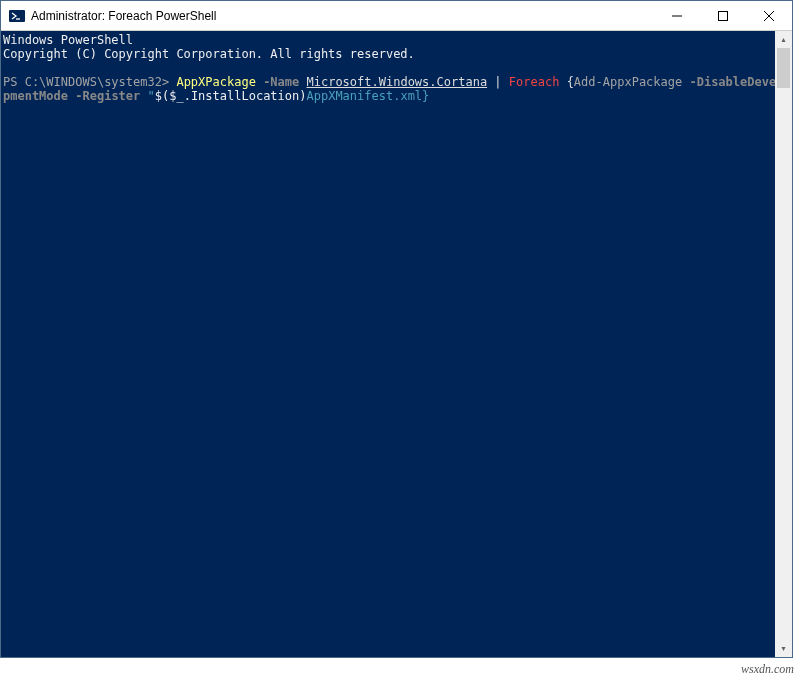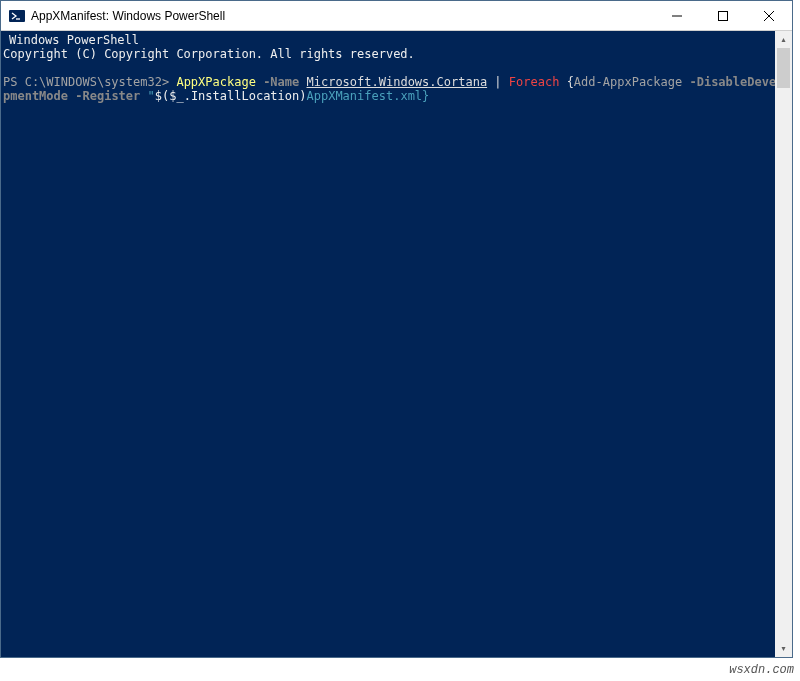--- a/index.html
+++ b/index.html
@@ -72,37 +72,37 @@
       color: #cccccc;
       font-family: "Consolas", "Lucida Console", monospace;
       font-size: 12px;
       line-height: 14px;
       padding: 2px 0 2px 2px;
       overflow: hidden;
       white-space: pre-wrap;
       word-break: break-all;
       position: relative;
     }
-    .console .line1 { color: #eeeeee; margin-left: 6px; }
+    .console .line1 { color: #eeeeee; }
     .console .line2 { color: #eeeeee; }
     .console .prompt { color: #a3a3a3; }
     .console .cmdlet { color: #ffff80; }
     .console .param { color: #888888; font-weight: bold; }
     .console .arg { color: #dddddd; text-decoration: underline; }
     .console .pipe { color: #dddddd; }
     .console .keyword { color: #ef4444; }
     .console .brace { color: #dddddd; }
     .console .cmdlet2 { color: #a3a3a3; }
     .console .str { color: #4aa0bb; }
     .console .subexpr { color: #eeeeee; }
     .watermark {
       position: absolute;
       bottom: 4px;
       right: 6px;
-      font-family: Liberation Mono, monospace;
+      font-family: Liberation Serif, serif;
       font-size: 12px;
       font-style: italic;
       color: #555555;
       pointer-events: none;
     }
     .scrollbar {
       position: absolute;
       right: 0;
       top: 30px;
       bottom: 0;
@@ -140,21 +140,21 @@
 <div class="window">
 
   <div class="titlebar">
     <span class="titlebar-icon">
       <svg viewBox="0 0 16 16">
         <rect x="0" y="2" width="16" height="12" rx="1" fill="#012456"></rect>
         <path d="M3 5 L7 8 L3 11" stroke="#ffffff" stroke-width="1.3" fill="none"></path>
         <line x1="7" y1="11" x2="11" y2="11" stroke="#ffffff" stroke-width="1.3"></line>
       </svg>
     </span>
-    <span class="titlebar-title">AppXManifest: Windows PowerShell</span>
+    <span class="titlebar-title">Administrator: Foreach PowerShell</span>
     <div class="titlebar-controls">
       <button class="titlebar-btn">
         <svg viewBox="0 0 10 10">
             <line x1="0" y1="5" x2="10" y2="5" stroke="#000" stroke-width="1"></line>
           </svg>
       </button>
       <button class="titlebar-btn">
         <svg viewBox="0 0 10 10">
             <rect x="0.5" y="0.5" width="9" height="9" stroke="#000" stroke-width="1" fill="none"></rect>
           </svg>

